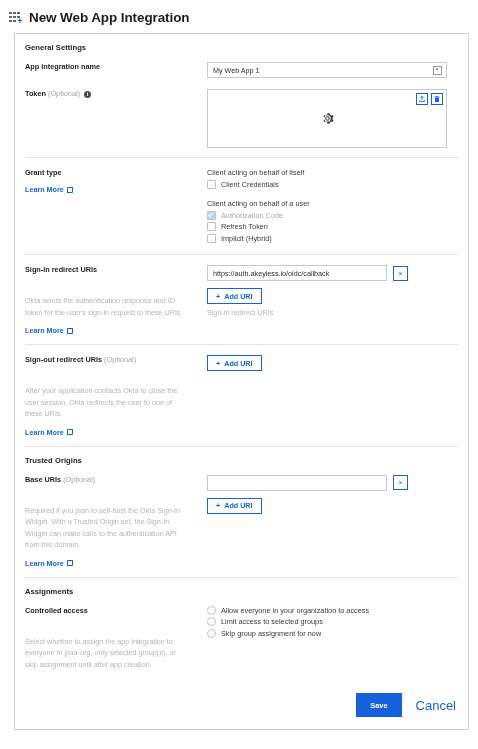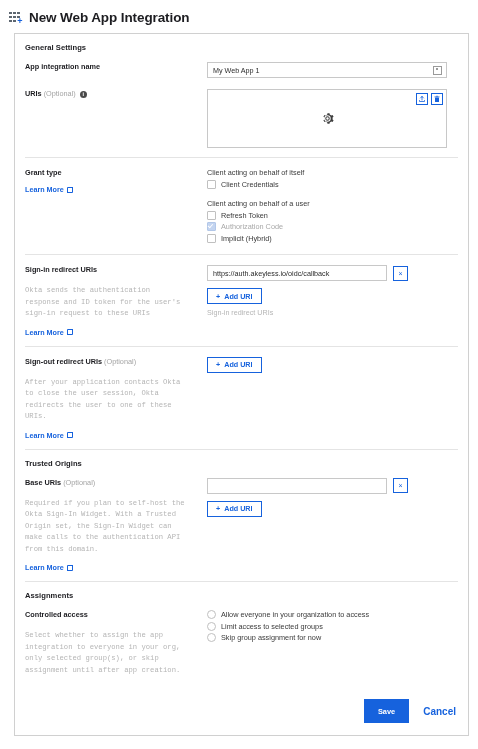--- a/index.html
+++ b/index.html
@@ -101,23 +101,22 @@
     color: #1d1d21;
   }
   .label .optional {
     font-weight: normal;
     color: #a4a4a4;
   }
   .help-text {
     font-size: 7.2px;
     color: #b5b5b5;
     line-height: 11.5px;
-    margin-top: 11px;
+    margin-top: 21px;
     max-width: 160px;
-    font-family: Liberation Mono, monospace;
   }
   .learn-more {
     display: inline-flex;
     align-items: center;
     gap: 3px;
     font-size: 7.2px;
     font-weight: bold;
     color: #1662dd;
     margin-top: 8px;
     cursor: pointer;
@@ -350,22 +349,22 @@
     font-weight: bold;
     height: 24px;
     padding: 0 13px;
     cursor: pointer;
     font-family: "Liberation Sans", sans-serif;
   }
   .btn-cancel {
     background: transparent;
     border: 0;
     color: #1662dd;
-    font-size: 10px;
-    font-weight: bold;
+    font-size: 13px;
+    font-weight: normal;
     cursor: pointer;
     padding: 0;
     font-family: "Liberation Sans", sans-serif;
   }
 </style>
 </head>
 <body>
 
 <div class="page-title-row">
   <span class="title-icon">
@@ -394,21 +393,21 @@
       <div class="input-wrap">
         <input class="text-input" type="text" value="My Web App 1" style="">
         <span class="input-trailing-icon"></span>
       </div>
     </div>
   </div>
 
   <div class="row" style="padding-top:2px;">
     <div class="left">
       <div class="label">
-        <span>URIs</span>
+        <span>Token</span>
         <span class="optional">(Optional)</span>
         <span class="info-icon">i</span>
       </div>
     </div>
     <div class="right">
       <div class="logo-box">
         <div class="logo-actions">
           <button class="icon-btn">
             <svg class="" width="8" height="8" viewBox="0 0 16 16" fill="none" stroke="#1662dd" stroke-width="1.6">
               <path d="M8 10V3M8 3L5 6M8 3l3 3" stroke-linecap="round" stroke-linejoin="round"></path>
@@ -442,27 +441,27 @@
       </a>
     </div>
     <div class="right">
       <div class="group-label">Client acting on behalf of itself</div>
       <div class="opt">
         <span class="cb"></span>
         <span class="opt-label">Client Credentials</span>
       </div>
       <div class="group-gap"></div>
       <div class="group-label">Client acting on behalf of a user</div>
+      <div class="opt disabled">
+        <span class="cb checked"></span>
+        <span class="opt-label">Authorization Code</span>
+      </div>
       <div class="opt">
         <span class="cb"></span>
         <span class="opt-label">Refresh Token</span>
-      </div>
-      <div class="opt disabled">
-        <span class="cb checked"></span>
-        <span class="opt-label">Authorization Code</span>
       </div>
       <div class="opt">
         <span class="cb"></span>
         <span class="opt-label">Implicit (Hybrid)</span>
       </div>
     </div>
   </div>
 
   <hr class="divider">
 

